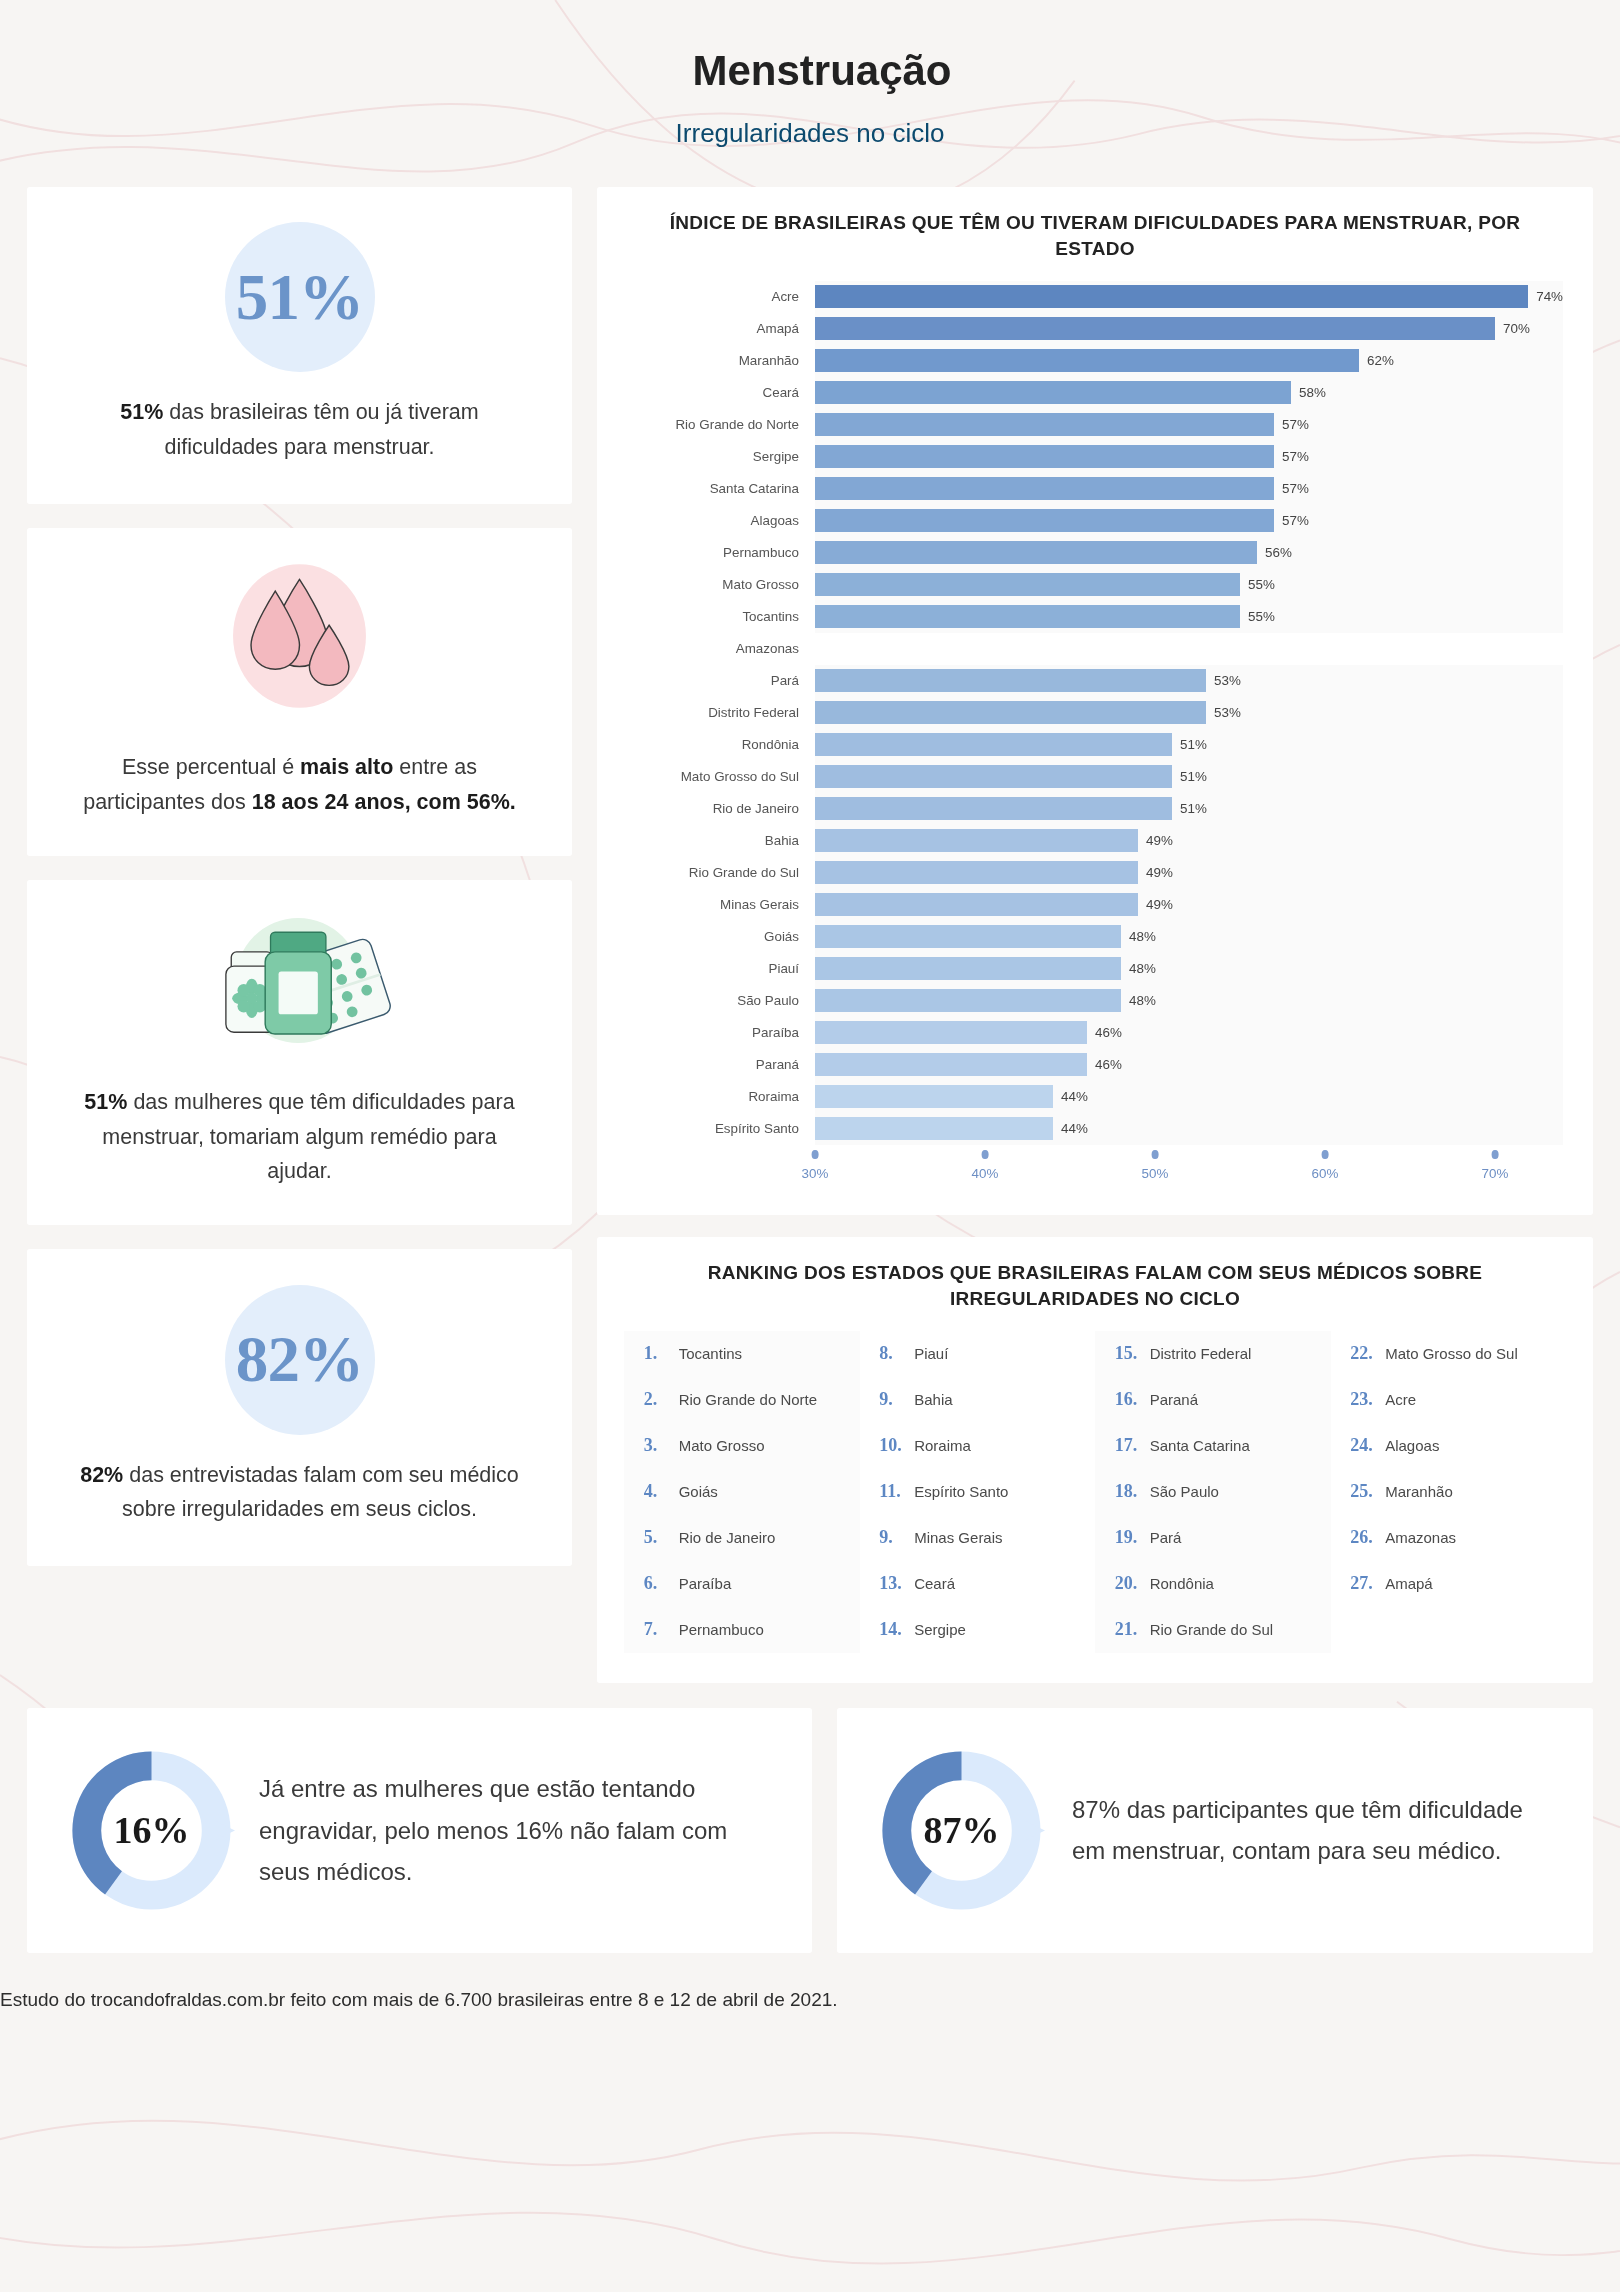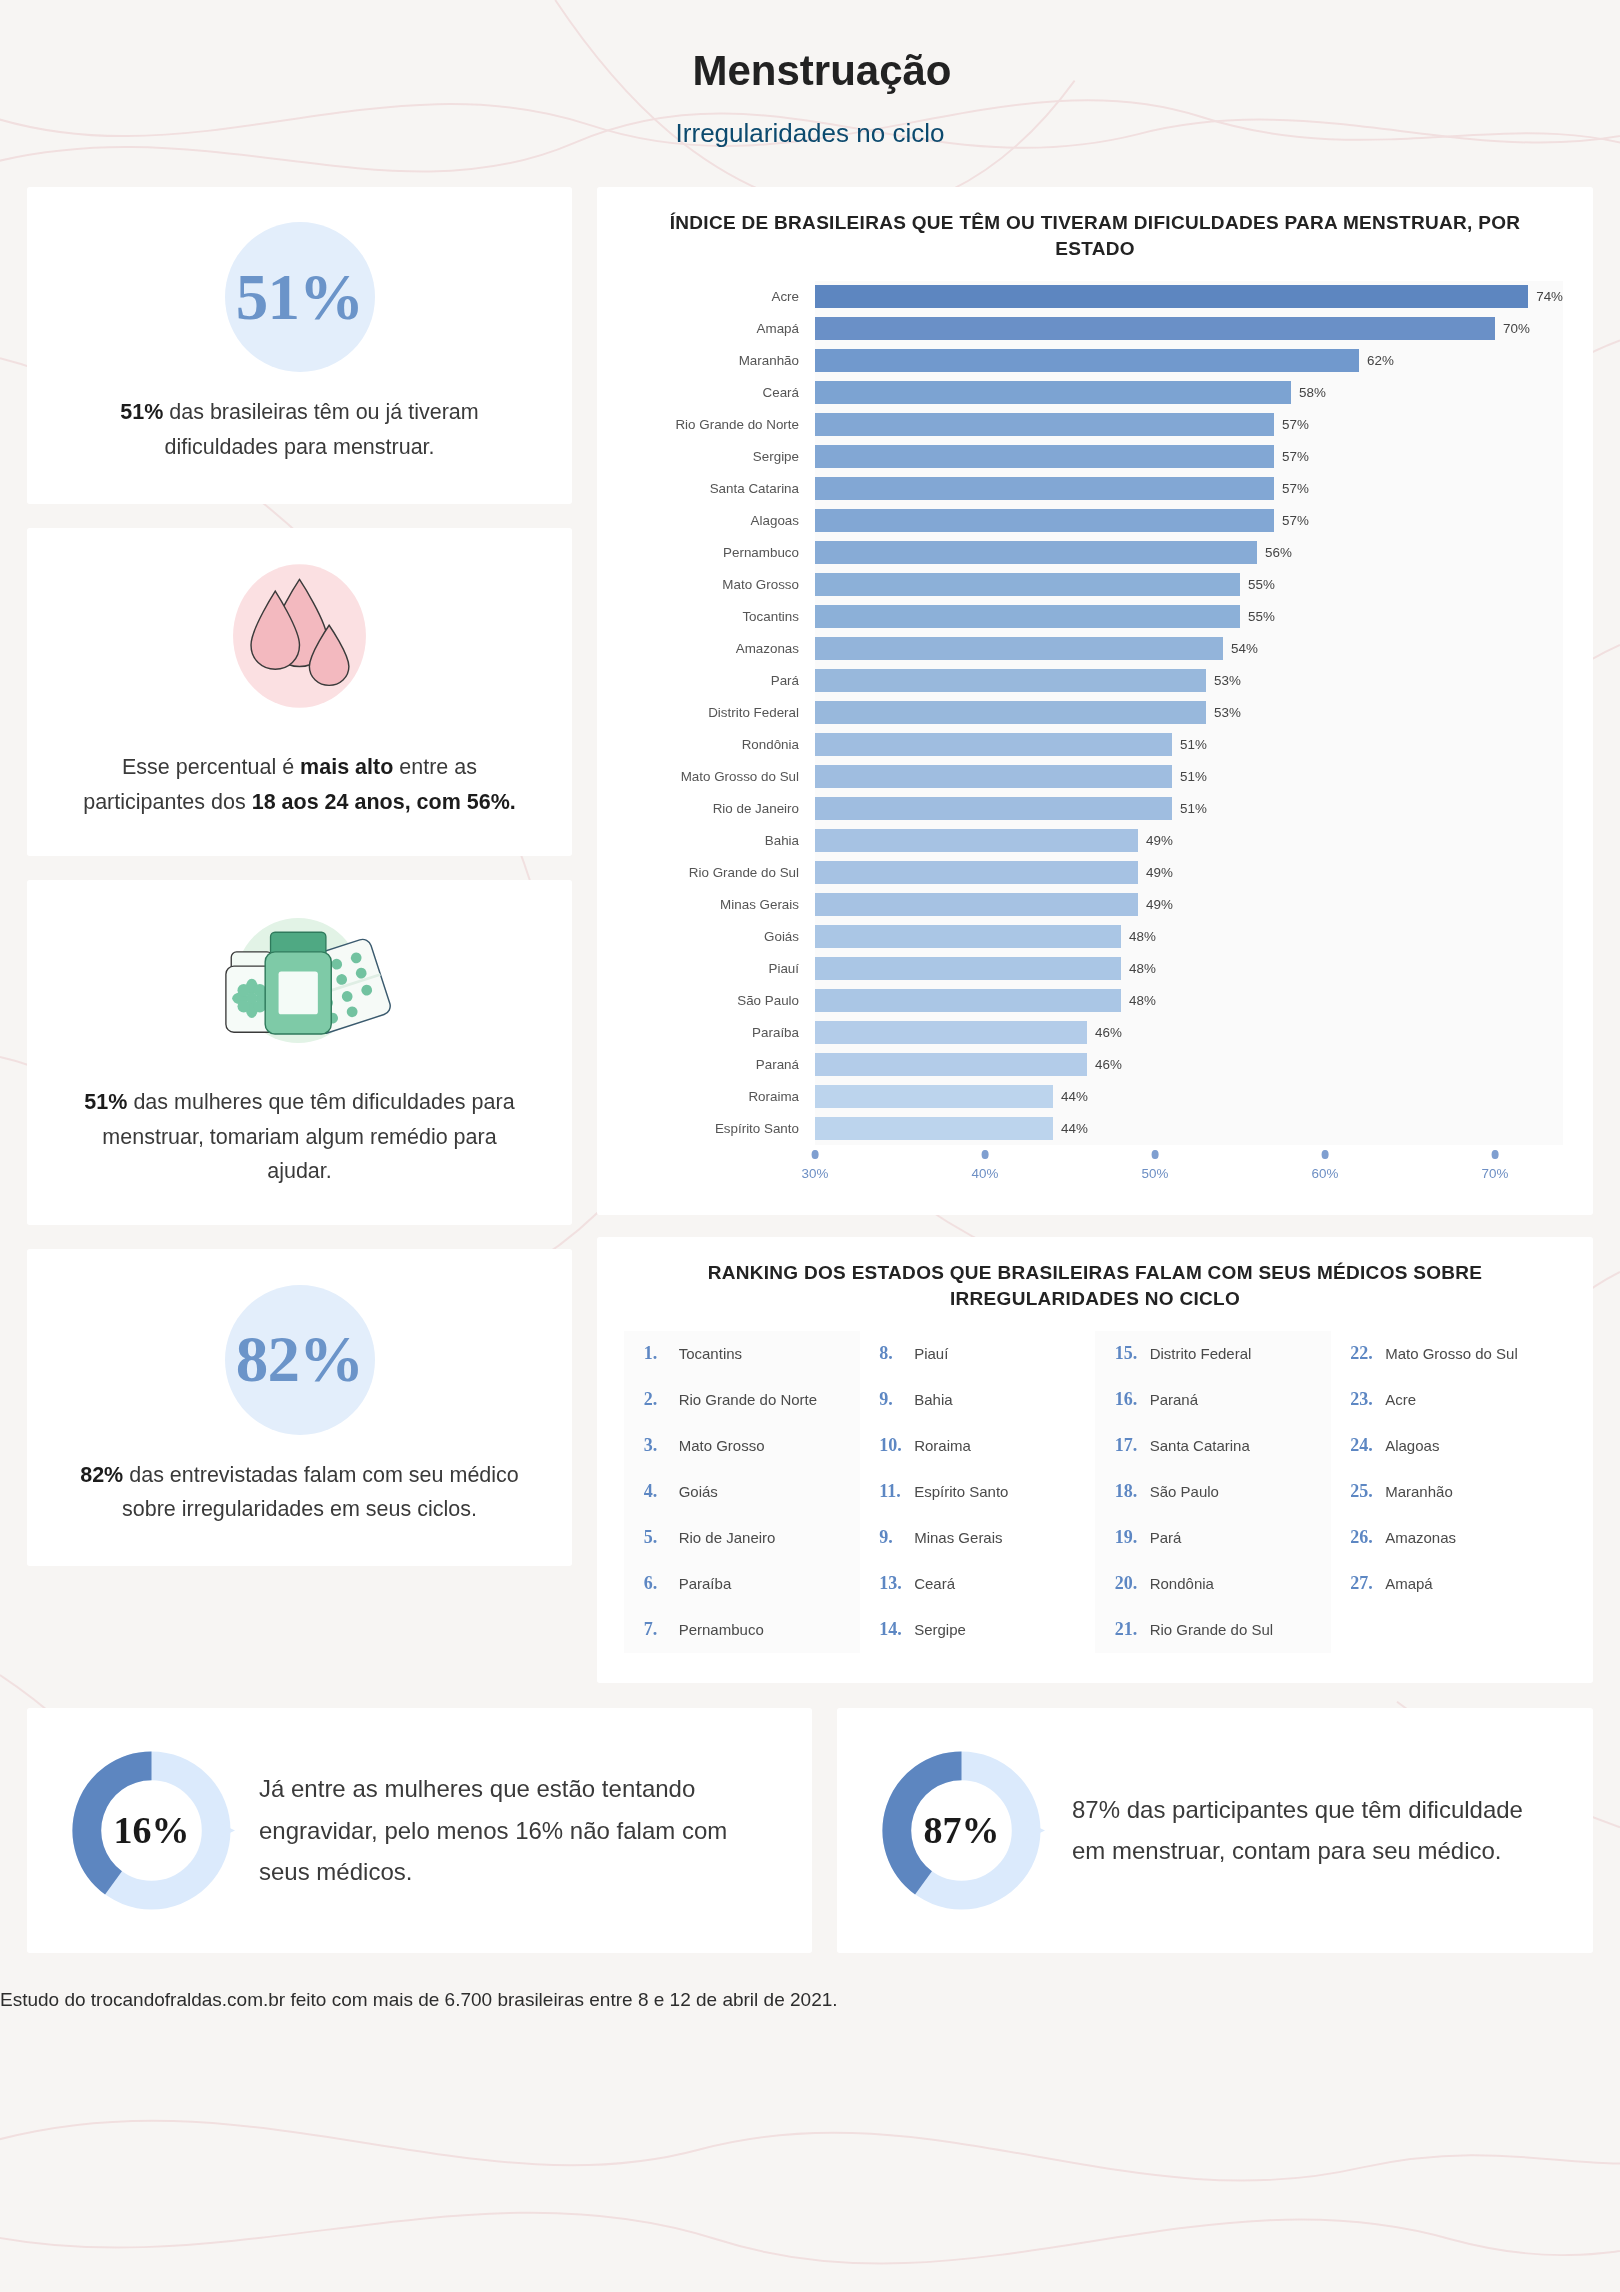--- a/index.html
+++ b/index.html
@@ -415,24 +415,20 @@
               </div>
               <div class="bar-row">
                 <div class="bar-label">Tocantins</div>
                 <div class="bar-track">
                   <div class="bar-fill" style="width: 56.8182%; background: rgb(140, 176, 216);"></div>
                   <div class="bar-val">55%</div>
                 </div>
               </div>
               <div class="bar-row">
                 <div class="bar-label">Amazonas</div>
-                <div class="bar-track">
-                  <div class="bar-fill" style="width: 54.5455%; background: rgb(147, 180, 218);"></div>
-                  <div class="bar-val">54%</div>
-                </div>
               </div>
               <div class="bar-row">
                 <div class="bar-label">Pará</div>
                 <div class="bar-track">
                   <div class="bar-fill" style="width: 52.2727%; background: rgb(152, 184, 220);"></div>
                   <div class="bar-val">53%</div>
                 </div>
               </div>
               <div class="bar-row">
                 <div class="bar-label">Distrito Federal</div>

